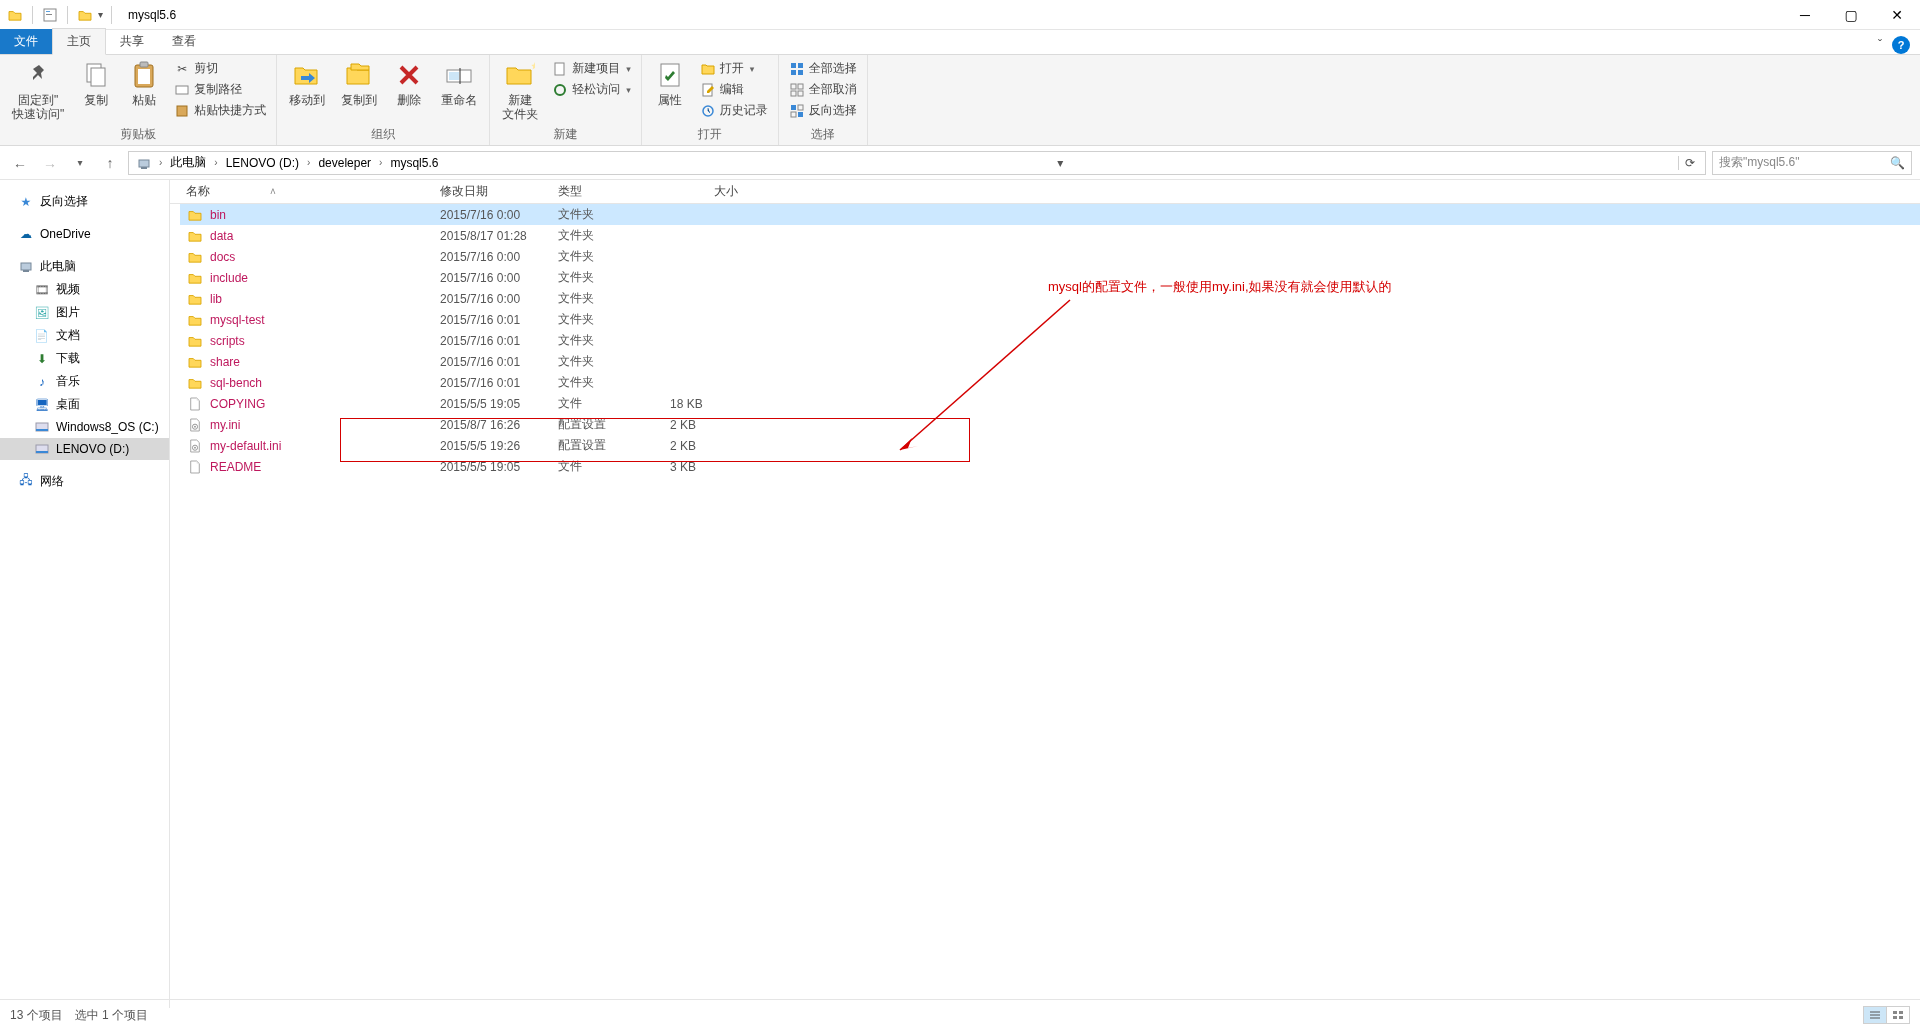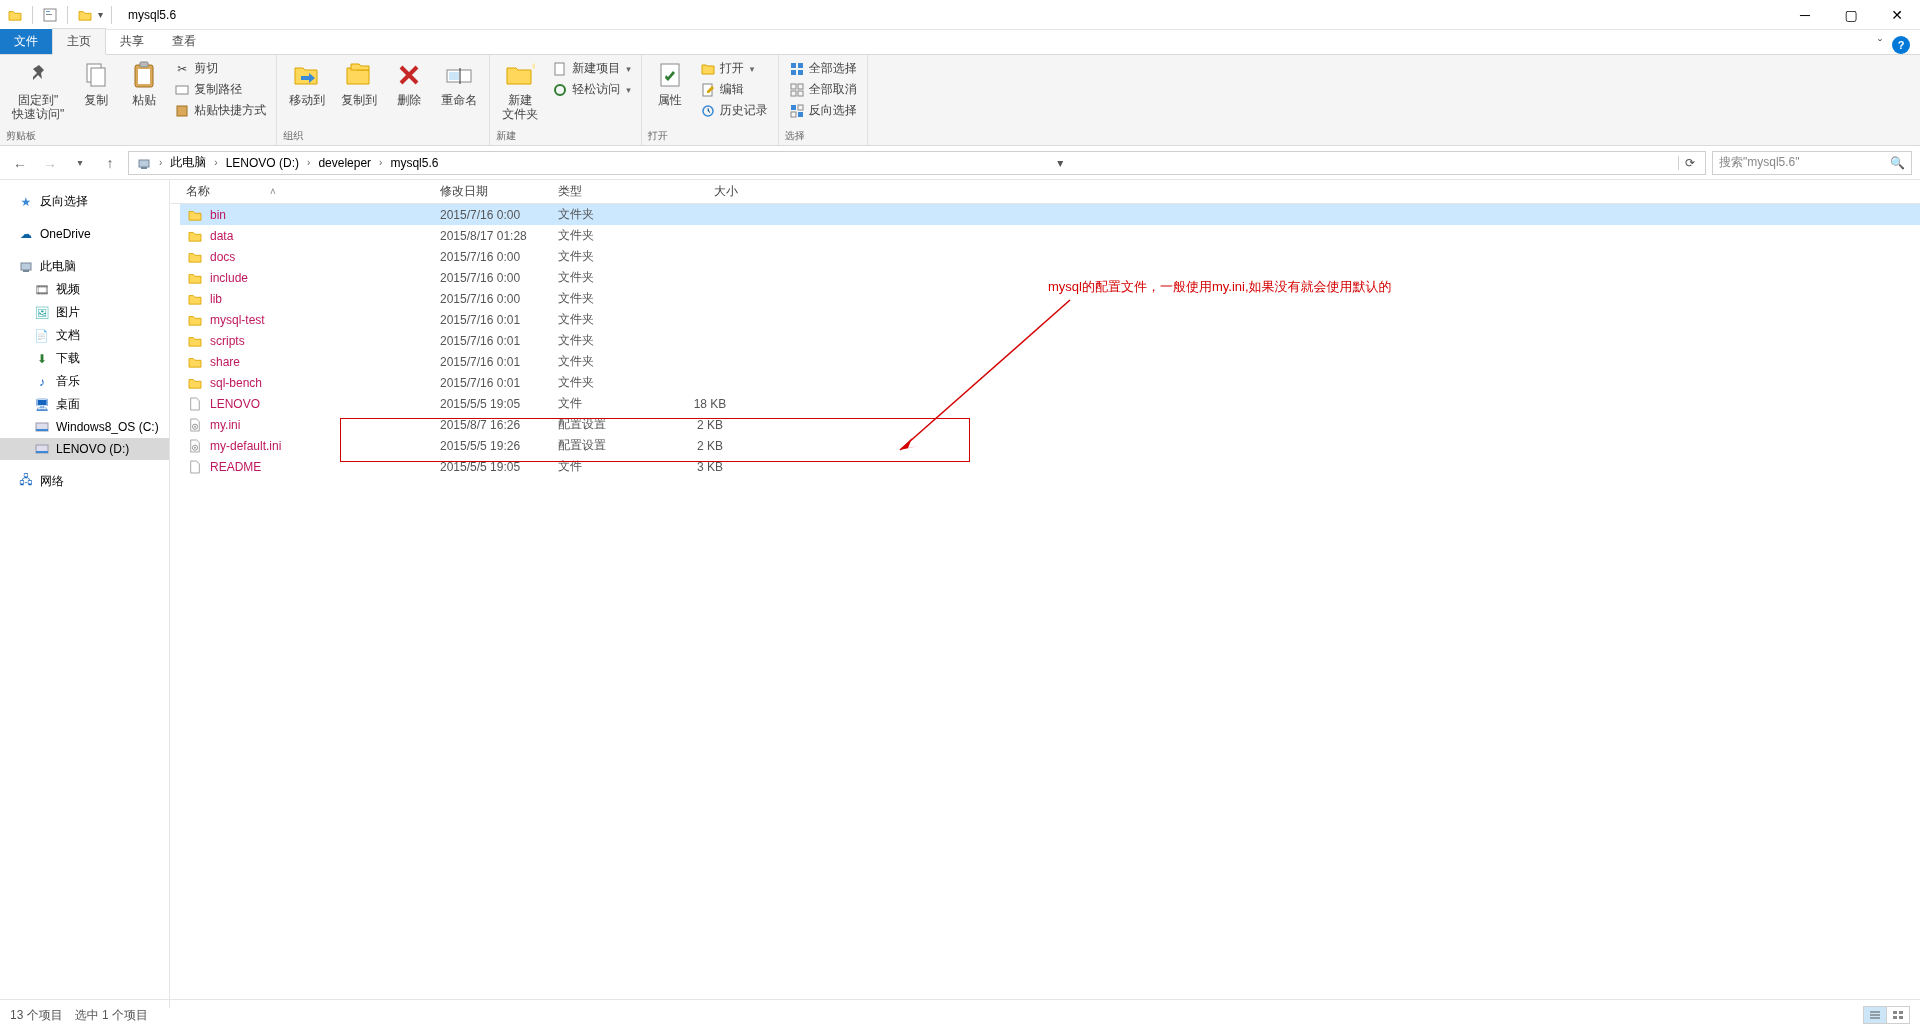--- a/index.html
+++ b/index.html
@@ -20,21 +20,21 @@
 .tabs .tab.file { background: #1979ca; color: #fff; }
 .tabs .tab.active { border: 1px solid #dadada; border-bottom: 1px solid #f5f5f5; background: #f5f5f5; position: relative; top: 1px; }
 .tabs .right { margin-left: auto; display: flex; gap: 10px; padding-right: 10px; align-items: center; }
 .tabs .right .ico { width: 18px; height: 18px; border-radius: 50%; display: inline-flex; align-items: center; justify-content: center; }
 .help-ico { background: #0078d7; color: #fff; font-weight: bold; font-size: 11px; }
 
 
 .ribbon { height: 92px; background: #f5f5f5; border-top: 1px solid #dadada; border-bottom: 1px solid #dadada; display: flex; }
 .rgroup { border-right: 1px solid #e1e1e1; padding: 2px 6px 0 6px; display: flex; flex-direction: column; }
 .rgroup .body { flex: 1; display: flex; align-items: flex-start; gap: 4px; }
-.rgroup .label { color: #666; font-size: 10px; padding: 2px 0; }
+.rgroup .label { text-align: center; color: #666; font-size: 12px; padding: 2px 0; }
 .bigbtn { display: flex; flex-direction: column; align-items: center; justify-content: flex-start; padding: 2px 6px; min-width: 44px; color: #444; gap: 2px; }
 .bigbtn .ic { width: 32px; height: 32px; display: flex; align-items: center; justify-content: center; }
 .bigbtn .lbl { text-align: center; line-height: 1.2; font-size: 12px; }
 .smallcol { display: flex; flex-direction: column; gap: 2px; padding-top: 2px; }
 .smallbtn { display: flex; align-items: center; gap: 4px; padding: 1px 4px; color: #444; white-space: nowrap; }
 .smallbtn .ic { width: 16px; height: 16px; display: inline-flex; align-items: center; justify-content: center; }
 
 
 .navbar { height: 34px; display: flex; align-items: center; gap: 6px; padding: 4px 8px; border-bottom: 1px solid #e5e5e5; }
 .navbtn { width: 24px; height: 24px; display: flex; align-items: center; justify-content: center; color: #606060; font-size: 14px; }
@@ -63,21 +63,21 @@
 .ch-type { width: 112px; font-family: Liberation Serif, serif; }
 .ch-size { width: 80px; text-align: right; }
 
 .filelist { padding-left: 10px; }
 .row { height: 21px; display: flex; align-items: center; padding-left: 6px; }
 .row.sel { background: #cce8ff; }
 .row .ic { width: 18px; height: 16px; display: inline-flex; align-items: center; justify-content: center; margin-right: 6px; }
 .row .nm { width: 230px; color: #be185d; }
 .row .dt { width: 118px; color: #555; }
 .row .tp { width: 112px; color: #555; }
-.row .sz { width: 80px; text-align: center; color: #555; }
+.row .sz { width: 80px; text-align: left; color: #555; }
 
 .annot-box { position: absolute; border: 1px solid #d40000; left: 170px; top: 238px; width: 630px; height: 44px; pointer-events: none; }
 .annot-text { position: absolute; color: #d40000; left: 878px; top: 98px; font-size: 13px; white-space: nowrap; }
 .annot-arrow { position: absolute; left: 720px; top: 110px; pointer-events: none; }
 
 
 .status { position: absolute; bottom: 0; left: 0; right: 0; height: 22px; border-top: 1px solid #e5e5e5; display: flex; align-items: center; padding: 15px 10px; color: #555; gap: 12px; }
 .status .viewbtns { margin-left: auto; display: flex; }
 .status .viewbtns div { width: 24px; height: 18px; border: 1px solid #cfcfcf; margin-left: -1px; display: flex; align-items: center; justify-content: center; }
 .status .viewbtns div.active { background: #cde6f7; }
@@ -563,21 +563,21 @@
           <span class="tp">文件夹</span>
           <span class="sz"></span>
         </div>
         <div class="row">
           <span class="ic">
             <svg class="svg-file" viewBox="0 0 14 16">
               <path fill="#fff" stroke="#999" d="M2 1h7l3 3v11H2z"></path>
               <path fill="#ddd" d="M9 1v3h3z"></path>
             </svg>
           </span>
-          <span class="nm">LENOVO</span>
+          <span class="nm">COPYING</span>
           <span class="dt">2015/5/5 19:05</span>
           <span class="tp">文件</span>
           <span class="sz">18 KB</span>
         </div>
         <div class="row">
           <span class="ic">
             <svg class="svg-file" viewBox="0 0 14 16">
               <path fill="#fff" stroke="#999" d="M2 1h7l3 3v11H2z"></path>
               <circle cx="7" cy="10" r="3" fill="none" stroke="#888"></circle>
               <circle cx="7" cy="10" r="1" fill="#888"></circle>

